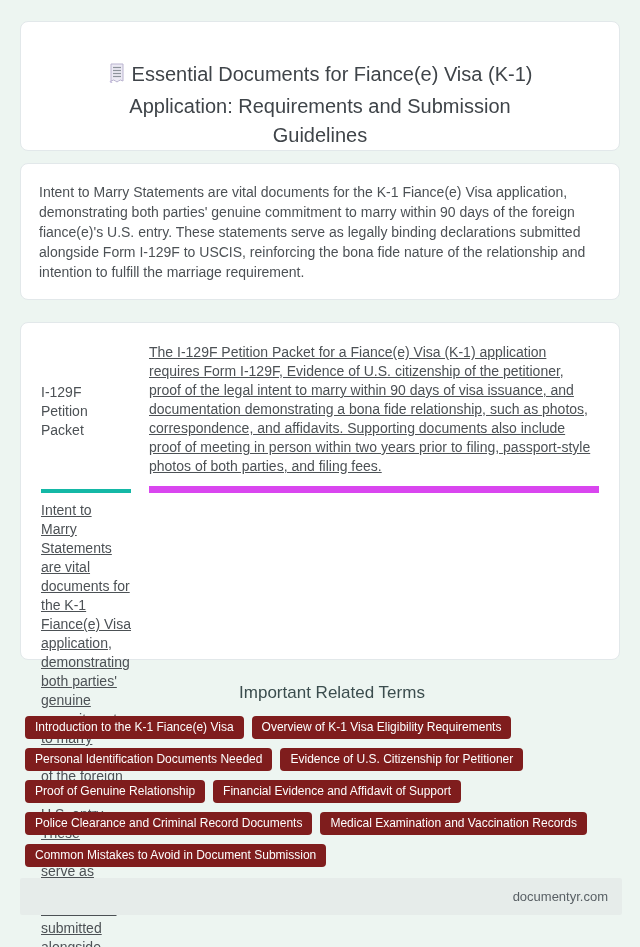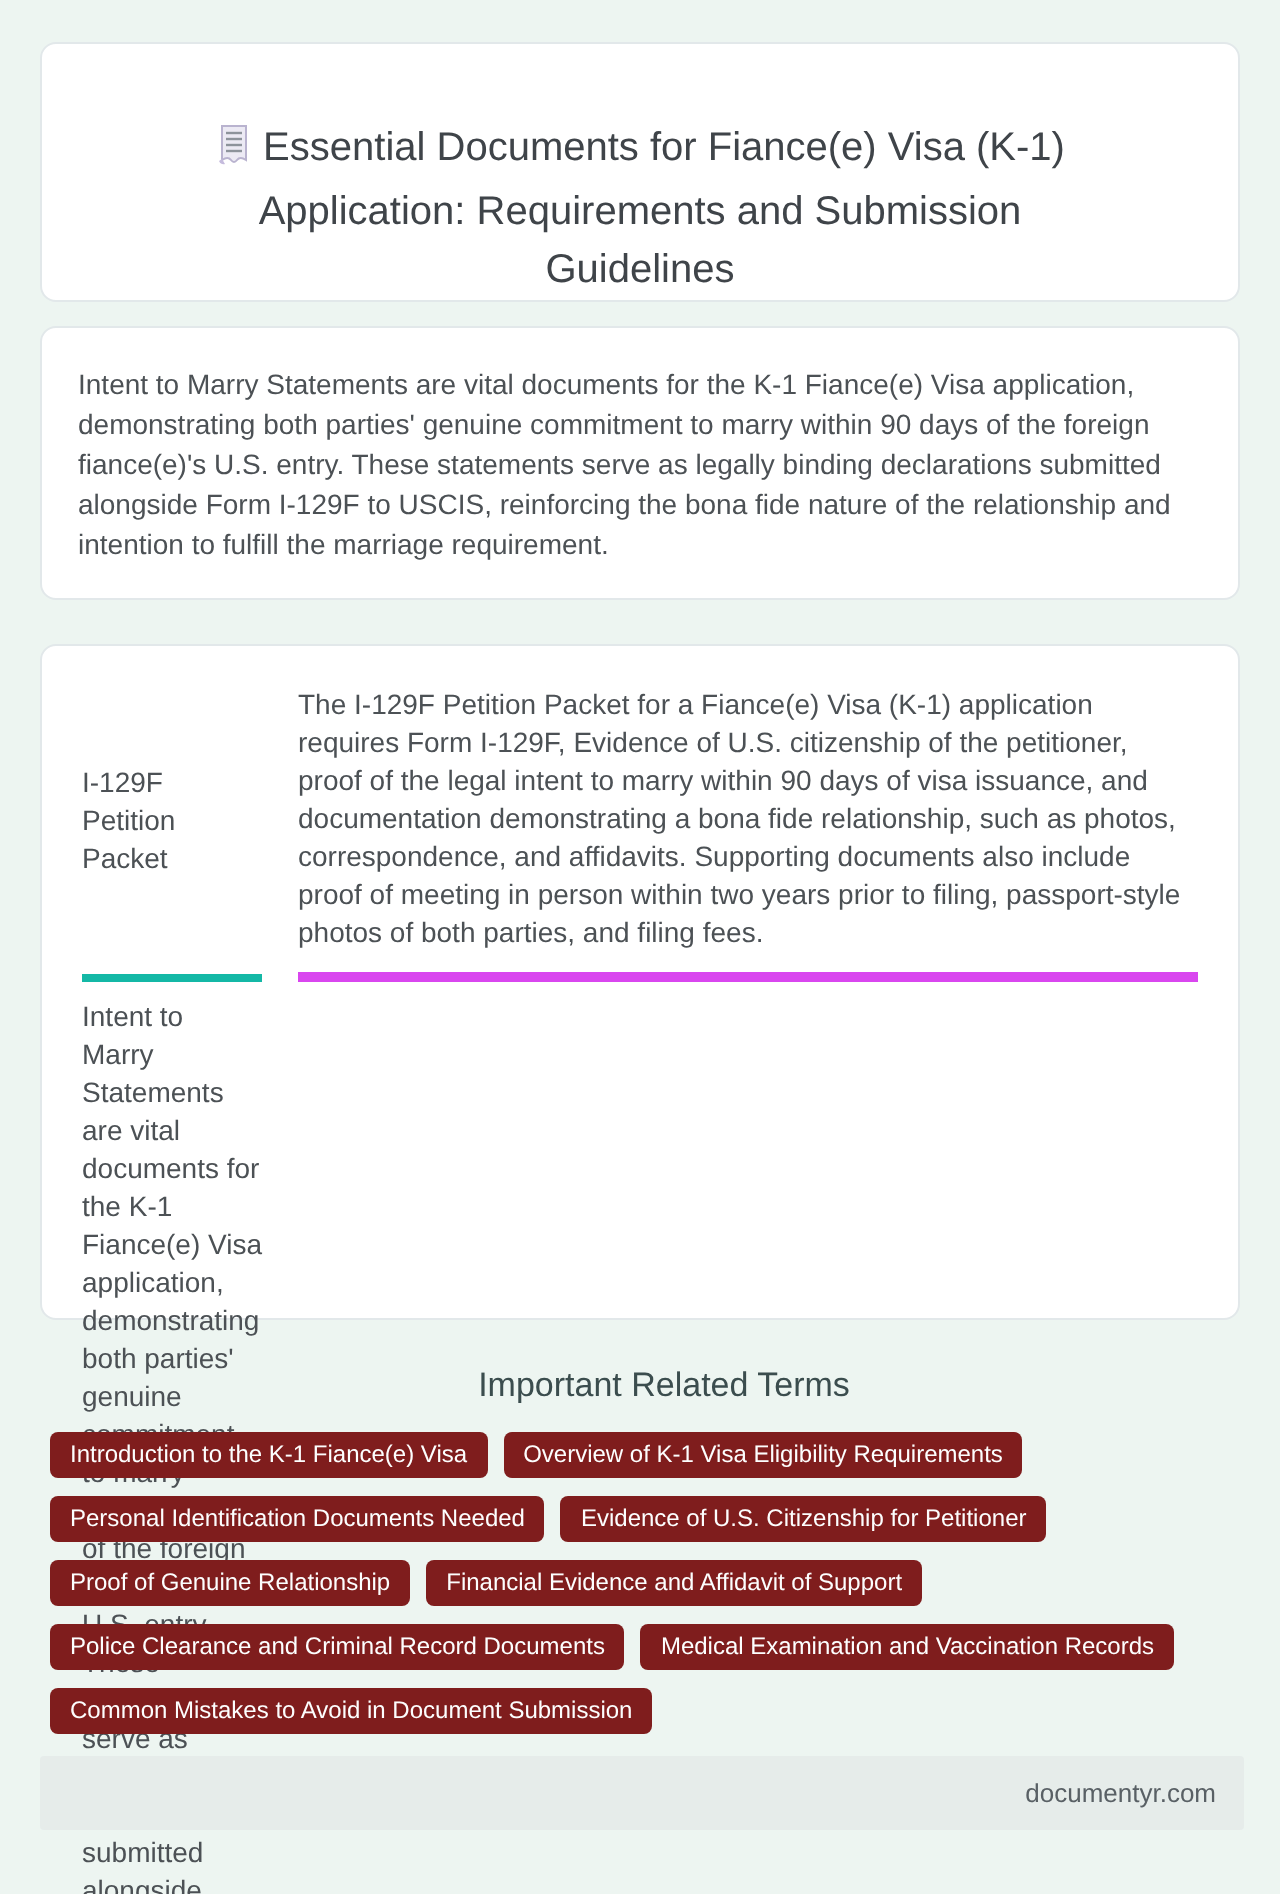--- a/index.html
+++ b/index.html
@@ -42,22 +42,23 @@
   }
   .doc-row { display:grid; grid-template-columns:90px 1fr; column-gap:18px; }
   .doc-row .term {
     font-size:14px; line-height:19px; color:#4c5155;
     display:flex; align-items:center;
     border-bottom:4px solid #14b8a6;
     padding:8px 0 10px;
   }
   .doc-row .desc {
     font-size:14px; line-height:19px; color:#4c5155;
-    border-bottom:5px solid #d946ef;
+    border-bottom:7px solid #d946ef;
     padding:8px 0 10px;
+    text-decoration:underline;
   }
   .see-more {
     text-align:center; margin-top:31px;
     font-size:12px; font-style:italic; color:#3e4448;
   }
   .see-more .site { font-weight:bold; color:#2b3134; }
   
   #related-heading {
     position:absolute; top:683px; left:0; width:640px;
     text-align:center;

